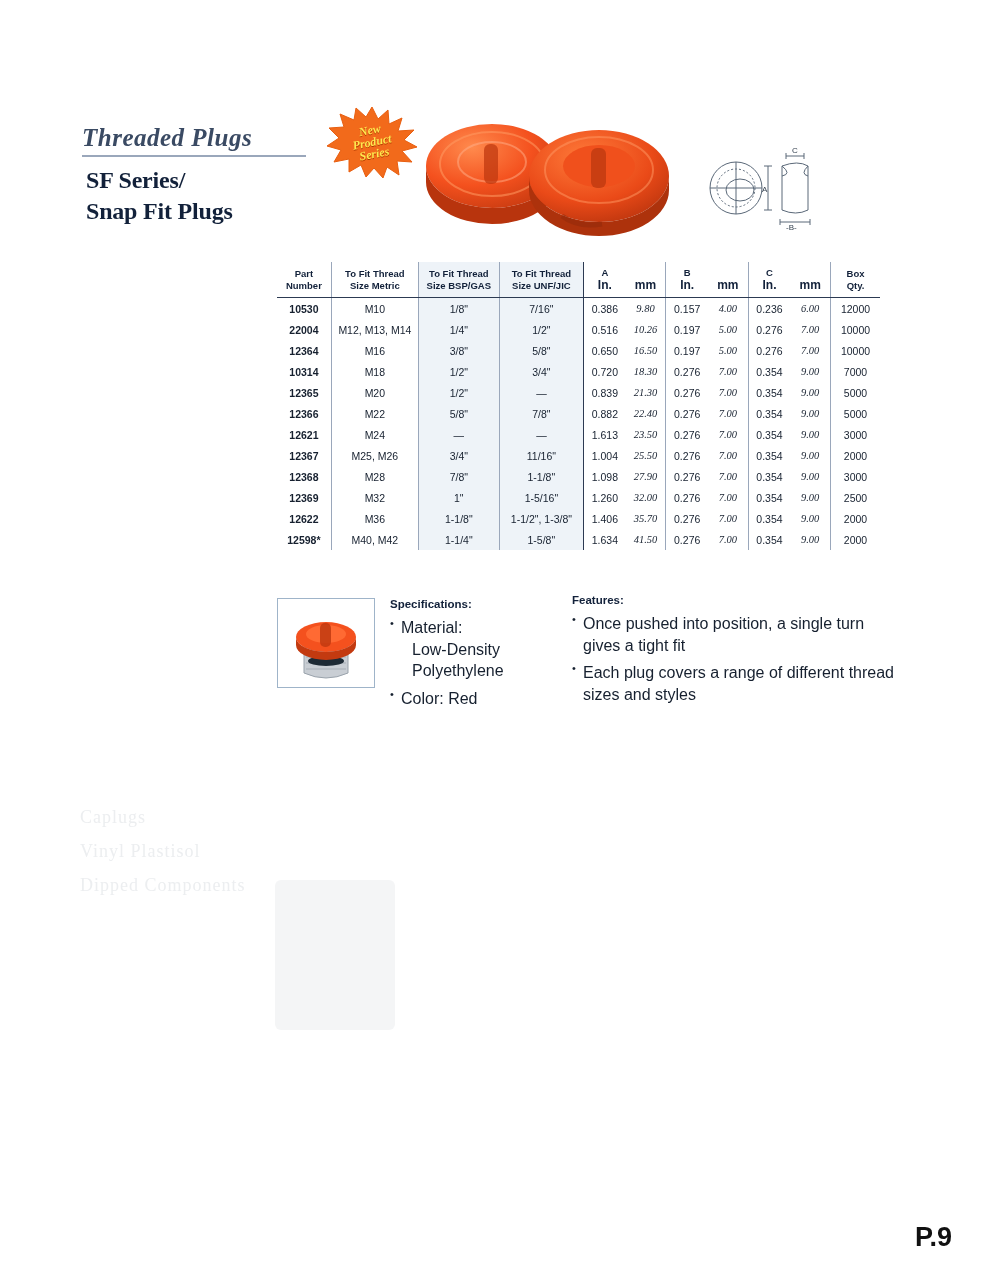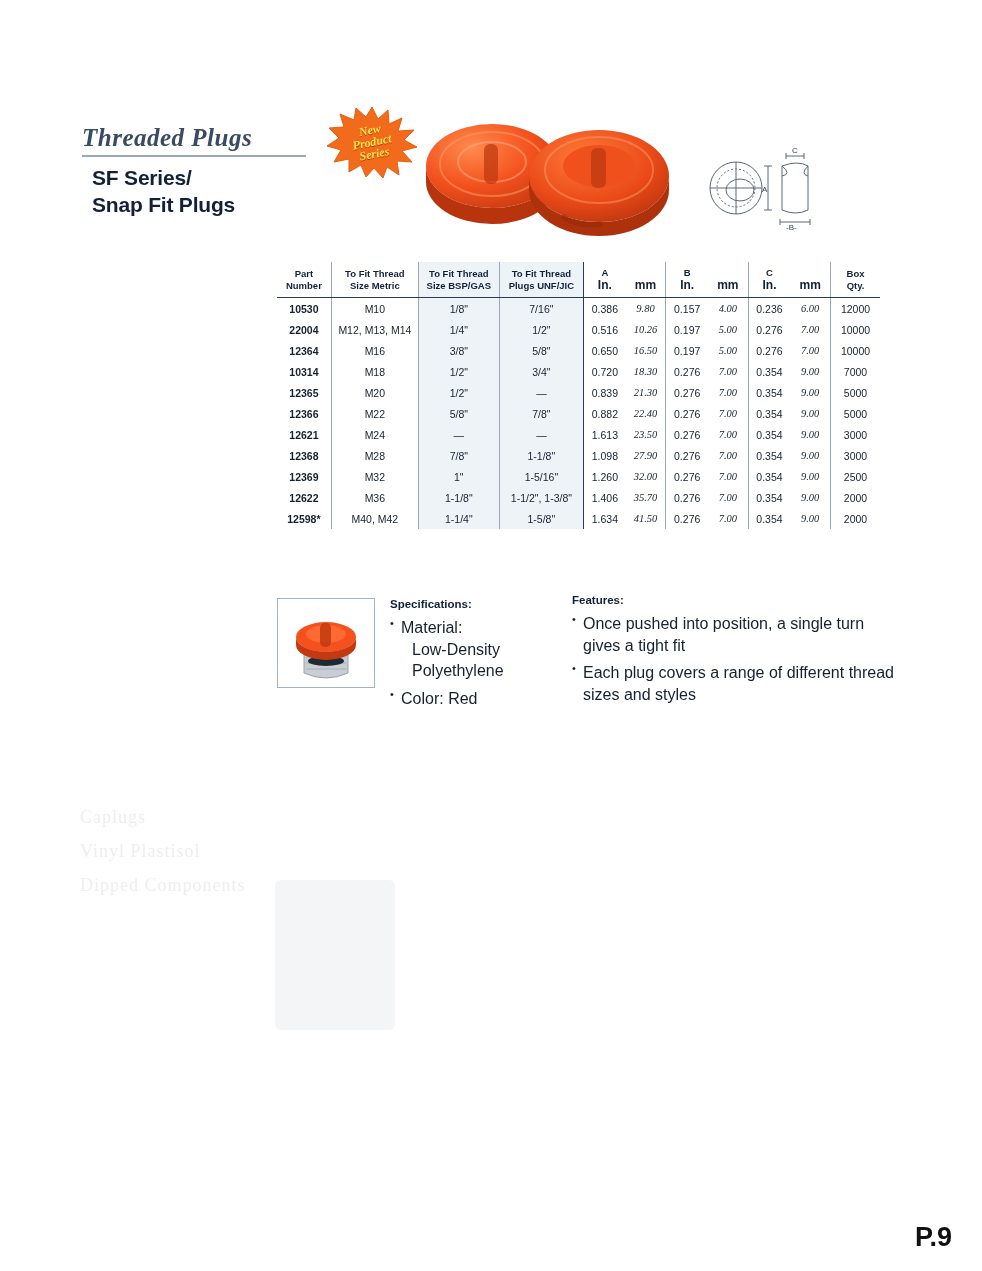--- a/index.html
+++ b/index.html
@@ -32,26 +32,27 @@
     letter-spacing: 0.5px;
     margin: 0 0 3px 2px;
   }
   .title-rule {
     width: 224px;
     height: 2px;
     background: #9aa7bb;
     margin: 2px 0 8px 2px;
   }
   .title-main {
-    font-size: 21px;
+    font-size: 24px;
     font-weight: bold;
     color: #12213a;
     line-height: 1.28;
-    margin: 0 0 0 12px;
+    margin: 0 0 0 6px;
     letter-spacing: -0.2px;
+    font-family: Liberation Serif, serif;
   }
 
   
   .badge {
     position: absolute;
     left: 327px;
     top: 106px;
     width: 90px;
     height: 72px;
   }
@@ -329,21 +330,21 @@
         <th class="vline" style="width:90px">
           <span>To Fit Thread</span><br>
           <span>Size Metric</span>
         </th>
         <th class="vline col-shade" style="width:81px">
           <span>To Fit Thread</span><br>
           <span>Size BSP/GAS</span>
         </th>
         <th class="vline col-shade" style="width:86px">
           <span>To Fit Thread</span><br>
-          <span>Plugs UNF/JIC</span>
+          <span>Size UNF/JIC</span>
         </th>
         <th class="vline-strong" style="width:40px">
           <span>A</span><br>
           <span class="hdr-sub">In.</span>
         </th>
         <th style="width:38px">
           <span style="visibility:hidden">A</span><br>
           <span class="hdr-sub">mm</span>
         </th>
         <th class="vline" style="width:40px">
@@ -454,20 +455,33 @@
           <td class="vline col-shade">—</td>
           <td class="in vline-strong">1.613</td>
           <td class="mm">23.50</td>
           <td class="in vline">0.276</td>
           <td class="mm">7.00</td>
           <td class="in vline">0.354</td>
           <td class="mm">9.00</td>
           <td class="qty vline">3000</td>
         </tr>
         <tr>
+          <td class="pn">12367</td>
+          <td class="vline">M25, M26</td>
+          <td class="vline col-shade">3/4"</td>
+          <td class="vline col-shade">11/16"</td>
+          <td class="in vline-strong">1.004</td>
+          <td class="mm">25.50</td>
+          <td class="in vline">0.276</td>
+          <td class="mm">7.00</td>
+          <td class="in vline">0.354</td>
+          <td class="mm">9.00</td>
+          <td class="qty vline">2000</td>
+        </tr>
+        <tr>
           <td class="pn">12368</td>
           <td class="vline">M28</td>
           <td class="vline col-shade">7/8"</td>
           <td class="vline col-shade">1-1/8"</td>
           <td class="in vline-strong">1.098</td>
           <td class="mm">27.90</td>
           <td class="in vline">0.276</td>
           <td class="mm">7.00</td>
           <td class="in vline">0.354</td>
           <td class="mm">9.00</td>

